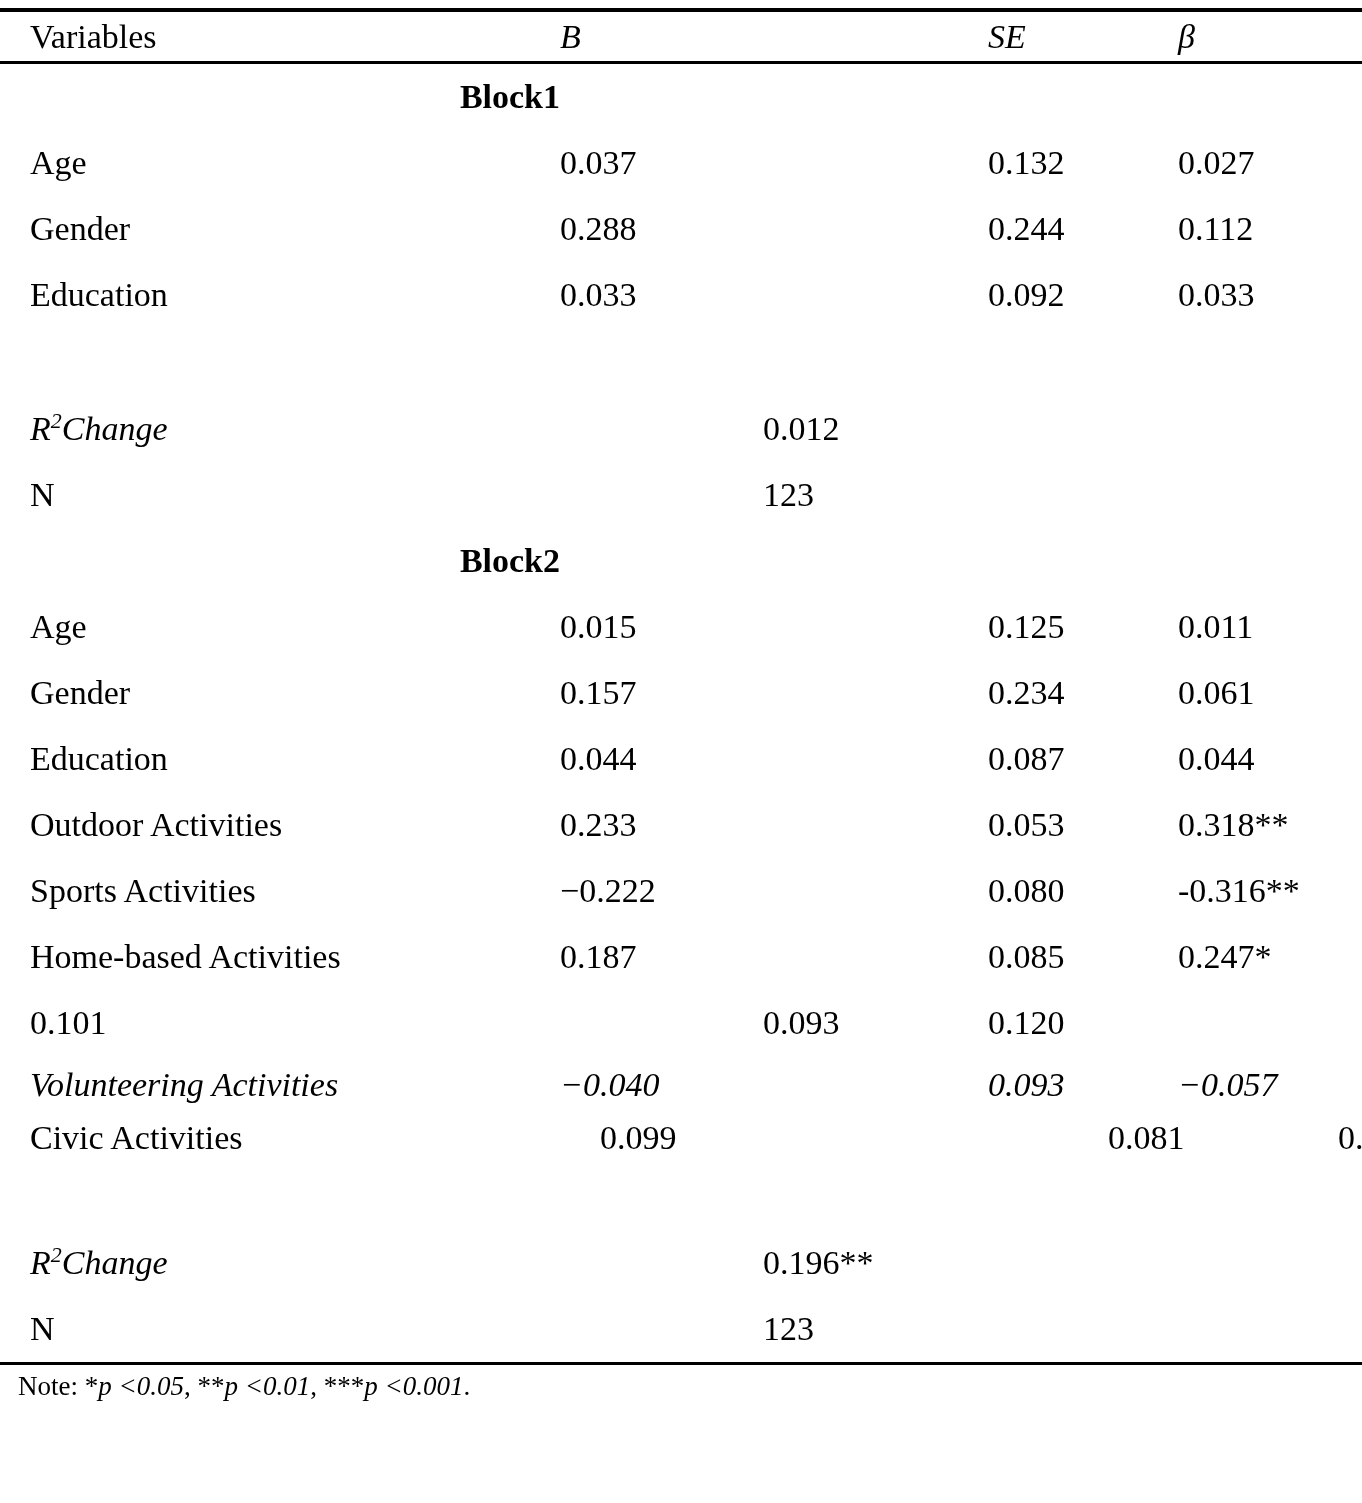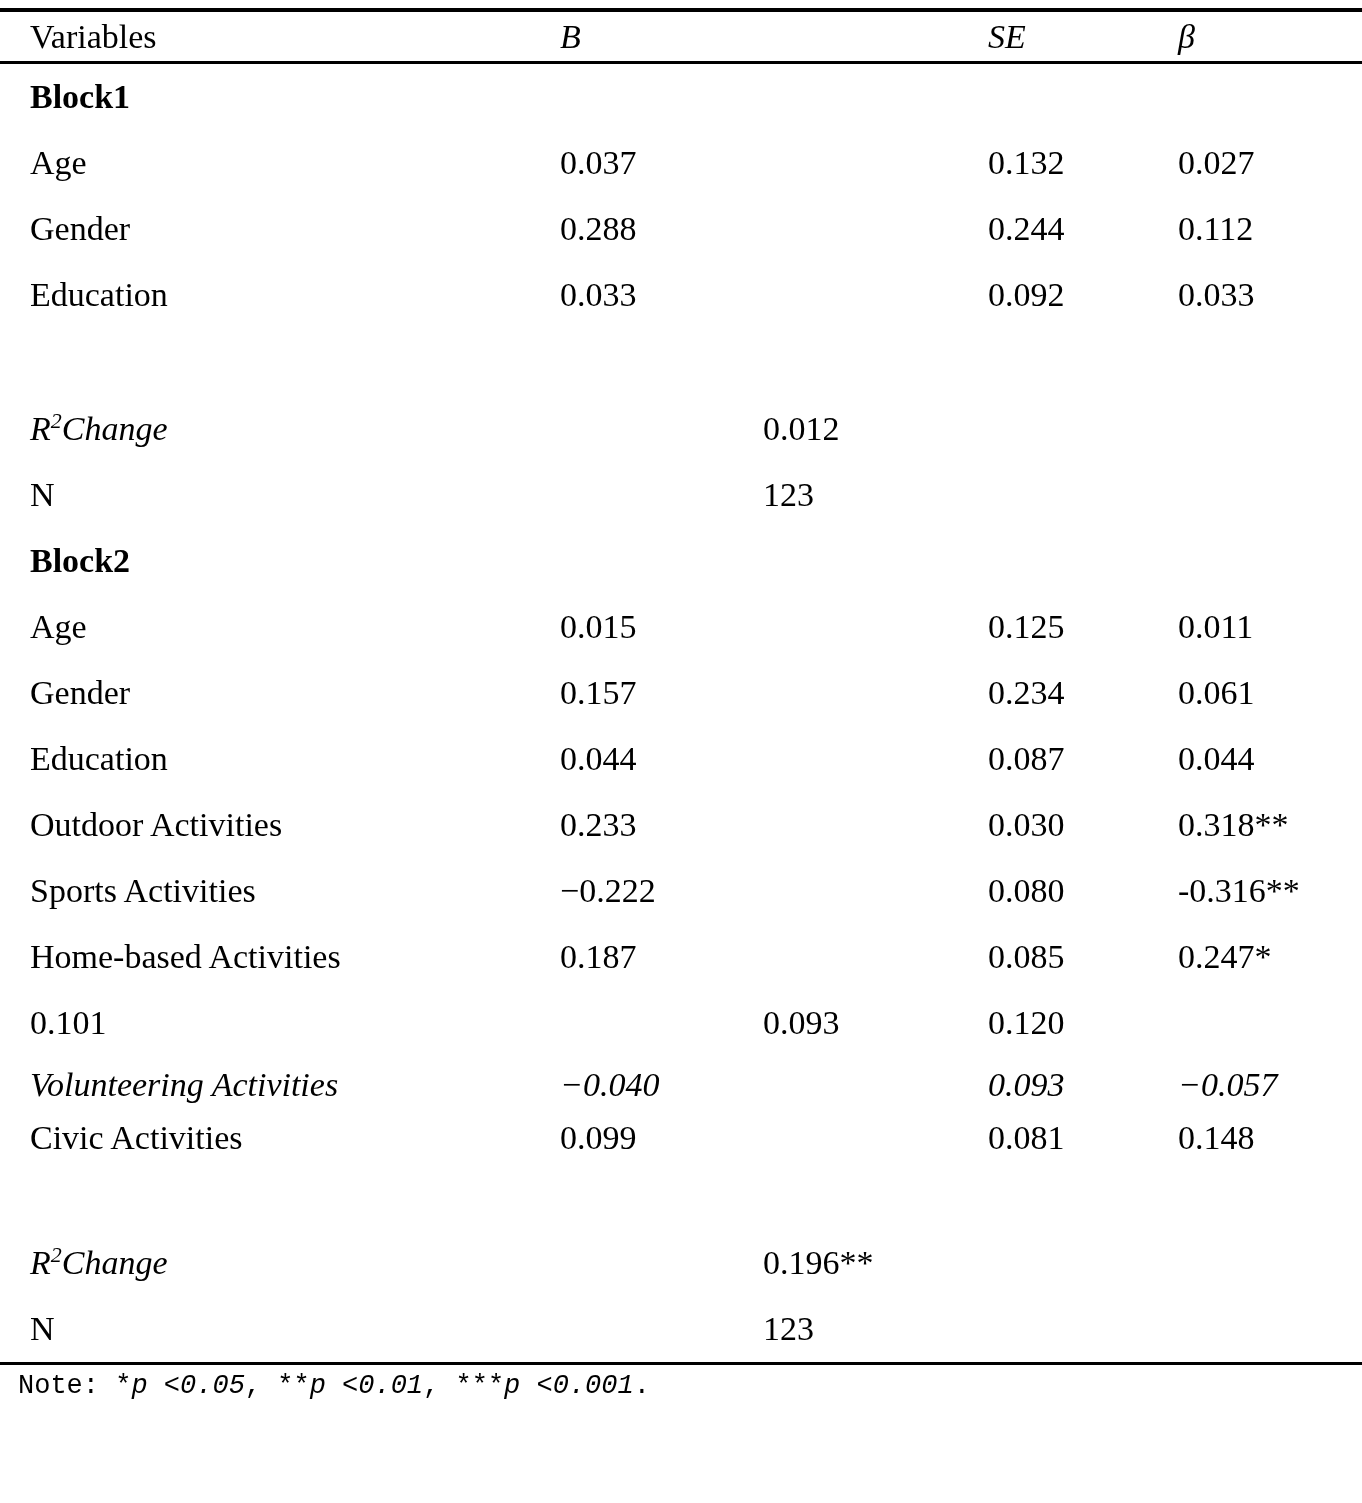--- a/index.html
+++ b/index.html
@@ -25,34 +25,33 @@
     grid-template-columns: 530px 203px 225px 190px 1fr;
     padding-left: 30px;
     height: 66px;
     align-items: center;
     font-size: 34px;
     line-height: 1.1;
   }
   .row.header-row { height: 49px; }
   .row.spacer { height: 68px; }
   .row.tight1 { height: 58px; font-style: italic; }
-  .row.tight2 { height: 48px; }
+  .row.tight2 { height: 48px; gap: 40px; }
   .c { white-space: nowrap; overflow: visible; }
   .italic { font-style: italic; }
-  .bold { font-weight: bold; }
+  .bold { font-weight: bold; text-align: right; }
   sup.sq {
     font-size: 22px;
     font-style: italic;
     vertical-align: super;
     line-height: 0;
   }
   .note-row {
     padding: 6px 0 0 18px;
     font-size: 27px;
-    font-family: Liberation Mono, monospace;
   }
   .note-row .ip { font-style: italic; }
 </style>
 </head>
 <body>
 
 <div class="page">
 
   <div class="rule thick"></div>
 
@@ -139,21 +138,21 @@
     <div class="c">Education</div>
     <div class="c">0.044</div>
     <div class="c"></div>
     <div class="c">0.087</div>
     <div class="c">0.044</div>
   </div>
   <div class="row">
     <div class="c">Outdoor Activities</div>
     <div class="c">0.233</div>
     <div class="c"></div>
-    <div class="c">0.030</div>
+    <div class="c">0.053</div>
     <div class="c">0.318**</div>
   </div>
   <div class="row">
     <div class="c">Sports Activities</div>
     <div class="c">−0.222</div>
     <div class="c"></div>
     <div class="c">0.080</div>
     <div class="c">-0.316**</div>
   </div>
   <div class="row">

